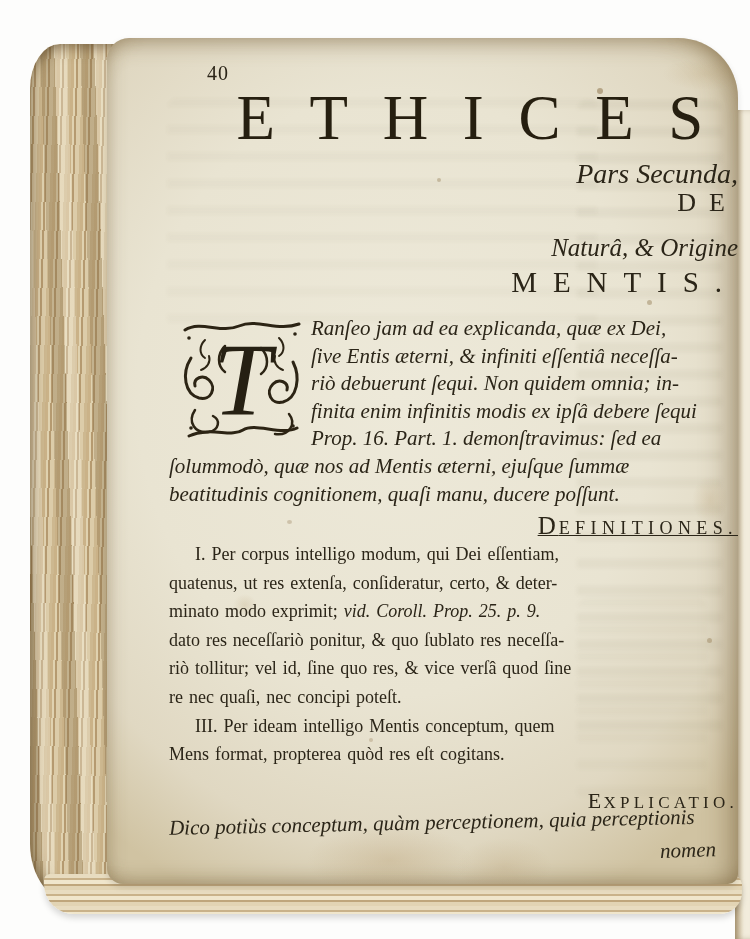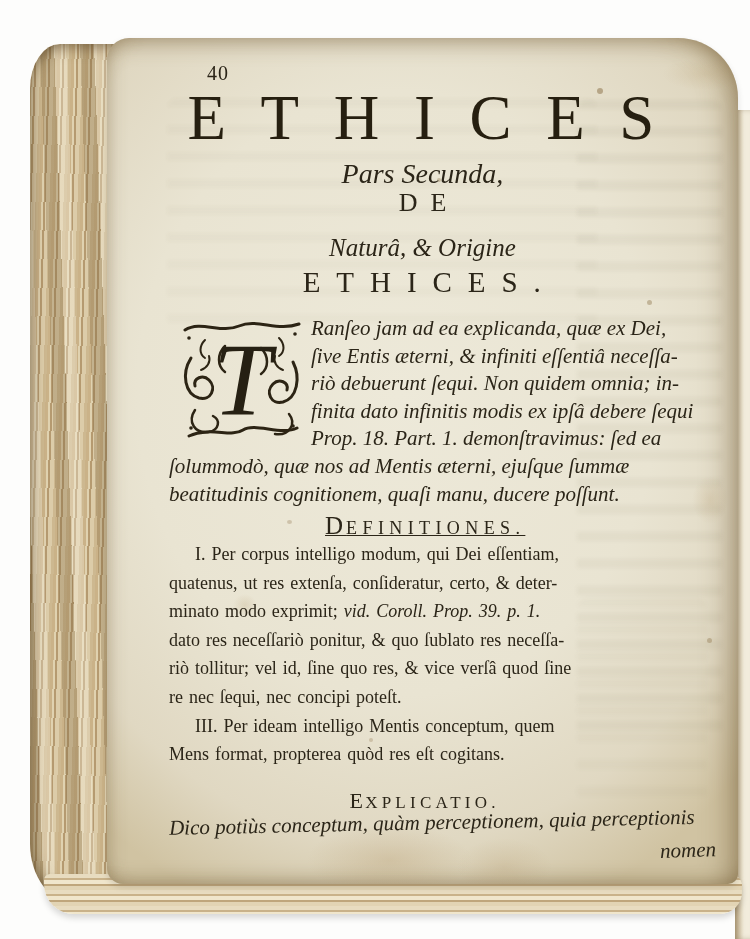--- a/index.html
+++ b/index.html
@@ -57,21 +57,21 @@
   .spot{position:absolute;z-index:1;border-radius:50%;background:rgba(120,88,42,.42);pointer-events:none;}
   .sp1{left:490px;top:50px;width:6px;height:6px;}
   .sp2{left:540px;top:262px;width:5px;height:5px;opacity:.8;}
   .sp3{left:330px;top:140px;width:4px;height:4px;opacity:.7;}
   .sp4{left:600px;top:600px;width:5px;height:5px;opacity:.7;}
   .sp5{left:180px;top:482px;width:5px;height:4px;opacity:.6;}
   .sp6{left:262px;top:700px;width:4px;height:4px;opacity:.55;}
   
   .tx{position:absolute;z-index:2;}
   .page-number{left:100px;top:24px;font-size:20px;letter-spacing:1px;}
-  .center{left:0;right:0;text-align:center;}
+  .center{left:0;right:0;text-align:right;}
   .t-ethices{top:44px;font-size:63px;letter-spacing:.55em;padding-left:.5em;color:#261f10;}
   .t-pars{top:120px;font-size:28px;font-style:italic;}
   .t-de{top:150px;font-size:26px;letter-spacing:.5em;padding-left:.5em;}
   .t-natura{top:196px;font-size:25px;font-style:italic;}
   .t-mentis{top:228px;font-size:29px;letter-spacing:.55em;padding-left:.5em;}
   .intro{left:62px;top:277px;width:556px;font-style:italic;font-size:21px;line-height:27.6px;}
   .dropcap-box{float:left;width:122px;height:124px;margin:3px 8px 8px 12px;}
   .iline,.dline{white-space:nowrap;}
   .h-def{top:474px;font-size:18px;letter-spacing:.3em;padding-left:.3em;text-decoration:underline;}
   .h-def .initial{font-size:25px;letter-spacing:.12em;}
@@ -108,21 +108,21 @@
     <div class="spot sp4"></div>
     <div class="spot sp5"></div>
     <div class="spot sp6"></div>
 
     <div class="tx page-number">40</div>
 
     <div class="tx center t-ethices">ETHICES</div>
     <div class="tx center t-pars">Pars Secunda,</div>
     <div class="tx center t-de">DE</div>
     <div class="tx center t-natura">Naturâ, &amp; Origine</div>
-    <div class="tx center t-mentis">ETHICES.</div>
+    <div class="tx center t-mentis">MENTIS.</div>
 
     <div class="tx intro">
       <div class="dropcap-box">
         <svg viewBox="0 0 122 122" width="122" height="122">
           <g stroke="#2c2414" fill="none" stroke-linecap="round">
             <path stroke-width="3" d="M4 12 C 20 2, 40 16, 58 8 S 96 14, 118 6"></path>
             <path stroke-width="3" d="M10 40 C 0 56, 4 76, 18 80 C 30 83, 36 70, 28 62 C 22 56, 12 60, 14 68"></path>
             <path stroke-width="2.5" d="M14 92 C 6 104, 14 116, 28 114 C 38 112, 40 102, 32 98"></path>
             <path stroke-width="3" d="M112 44 C 120 60, 116 80, 102 84 C 90 87, 84 74, 92 66 C 98 60, 108 64, 106 72"></path>
             <path stroke-width="2.5" d="M108 96 C 116 106, 108 118, 94 116"></path>
@@ -139,35 +139,35 @@
               <circle cx="114" cy="16" r="1.8"></circle>
             <circle cx="10" cy="110" r="1.8"></circle>
               <circle cx="112" cy="108" r="1.8"></circle>
           </g>
           <text x="61" y="97" text-anchor="middle" font-size="104" font-family="'Liberation Serif','DejaVu Serif',serif" fill="#262013">T</text>
         </svg>
       </div>
       <div class="iline">Ranſeo jam ad ea explicanda, quæ ex Dei,</div>
       <div class="iline">ſive Entis æterni, &amp; infiniti eſſentiâ neceſſa-</div>
       <div class="iline">riò debuerunt ſequi. Non quidem omnia; in-</div>
-      <div class="iline">finita dato infinitis modis ex ipſâ debere ſequi</div>
-      <div class="iline">Prop. 18. Part. 1. demonſtravimus: ſed ea</div>
+      <div class="iline">finita enim infinitis modis ex ipſâ debere ſequi</div>
+      <div class="iline">Prop. 16. Part. 1. demonſtravimus: ſed ea</div>
       <div class="iline">ſolummodò, quæ nos ad Mentis æterni, ejuſque ſummæ</div>
       <div class="iline">beatitudinis cognitionem, quaſi manu, ducere poſſunt.</div>
     </div>
 
     <div class="tx center h-def"><span class="initial">D</span><span>EFINITIONES.</span></div>
 
     <div class="tx defs">
       <div class="dline indent">I. Per corpus intelligo modum, qui Dei eſſentiam,</div>
       <div class="dline">quatenus, ut res extenſa, conſideratur, certo, &amp; deter-</div>
-      <div class="dline"><span>minato modo exprimit; </span><span class="it">vid. Coroll. Prop. 39. p. 1.</span></div>
+      <div class="dline"><span>minato modo exprimit; </span><span class="it">vid. Coroll. Prop. 25. p. 9.</span></div>
       <div class="dline">dato res neceſſariò ponitur, &amp; quo ſublato res neceſſa-</div>
       <div class="dline">riò tollitur; vel id, ſine quo res, &amp; vice verſâ quod ſine</div>
-      <div class="dline">re nec ſequi, nec concipi poteſt.</div>
+      <div class="dline">re nec quaſi, nec concipi poteſt.</div>
       <div class="dline indent">III. Per ideam intelligo Mentis conceptum, quem</div>
       <div class="dline">Mens format, propterea quòd res eſt cogitans.</div>
     </div>
 
     <div class="tx center h-expl"><span class="initial">E</span><span>XPLICATIO.</span></div>
 
     <div class="tx expl-line">Dico potiùs conceptum, quàm perceptionem, quia perceptionis</div>
     <div class="tx catchword">nomen</div>
 
   </div>

